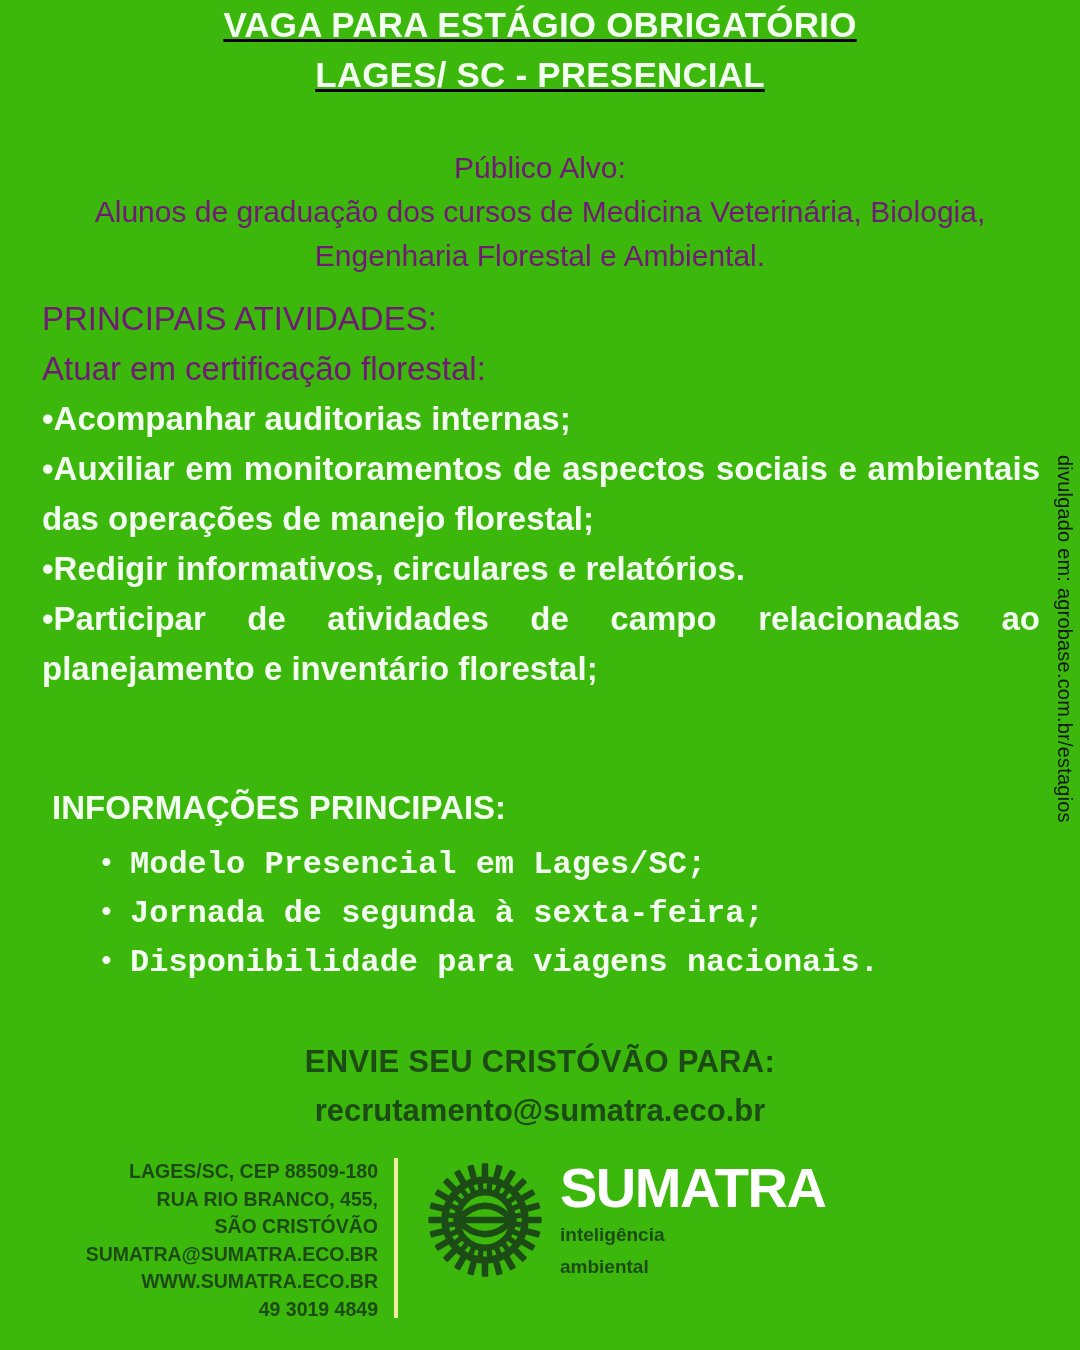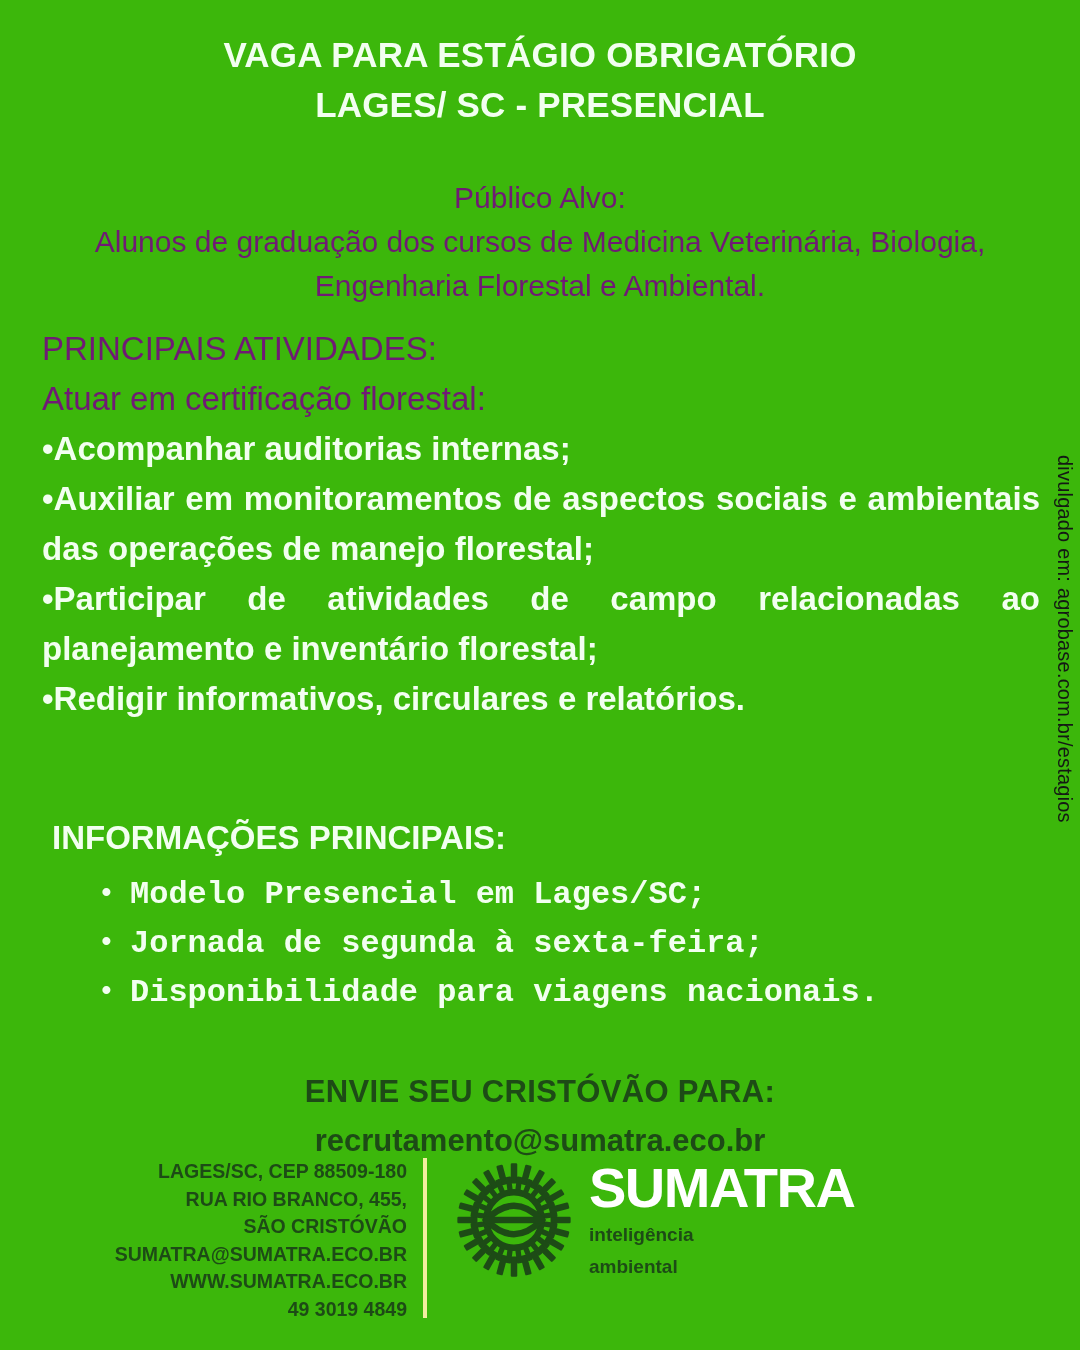--- a/index.html
+++ b/index.html
@@ -18,22 +18,22 @@
 
   .poster {
     position: relative;
     width: 1080px;
     height: 1350px;
     background: #3cb70b;
   }
 
   
   .title-block {
-    padding-top: 30px;
     text-align: center;
+    text-decoration: underline;
   }
   .title-line {
     color: #f2fff0;
     font-weight: bold;
     font-size: 35px;
     line-height: 50px;
     letter-spacing: 0.2px;
   }
 
   
@@ -128,21 +128,21 @@
   }
 
   
   .footer {
     position: absolute;
     left: 0;
     right: 0;
     top: 1150px;
     display: flex;
     align-items: flex-start;
-    padding-left: 112px;
+    padding-left: 83px;
   }
   .footer-contact {
     text-align: right;
     color: #1d4b16;
     font-weight: bold;
     font-size: 19.5px;
     line-height: 27.5px;
     padding-top: 8px;
     width: 295px;
   }
@@ -208,22 +208,22 @@
   <div class="audience-block">
     <div class="audience-label">Público Alvo:</div>
     <div class="audience-text">Alunos de graduação dos cursos de Medicina Veterinária, Biologia, Engenharia Florestal e Ambiental.</div>
   </div>
 
   <div class="activities-block">
     <div class="activities-heading">PRINCIPAIS ATIVIDADES:</div>
     <div class="activities-sub">Atuar em certificação florestal:</div>
     <div class="activity-item last-line-normal">•Acompanhar auditorias internas;</div>
     <div class="activity-item">•Auxiliar em monitoramentos de aspectos sociais e ambientais das operações de manejo florestal;</div>
+    <div class="activity-item last-line-normal">•Redigir informativos, circulares e relatórios.</div>
     <div class="activity-item">•Participar de atividades de campo relacionadas ao planejamento e inventário florestal;</div>
-    <div class="activity-item last-line-normal">•Redigir informativos, circulares e relatórios.</div>
   </div>
 
   <div class="info-block">
     <div class="info-heading">INFORMAÇÕES PRINCIPAIS:</div>
     <ul class="info-list">
       <li>Modelo Presencial em Lages/SC;</li>
       <li>Jornada de segunda à sexta-feira;</li>
       <li>Disponibilidade para viagens nacionais.</li>
     </ul>
   </div>

